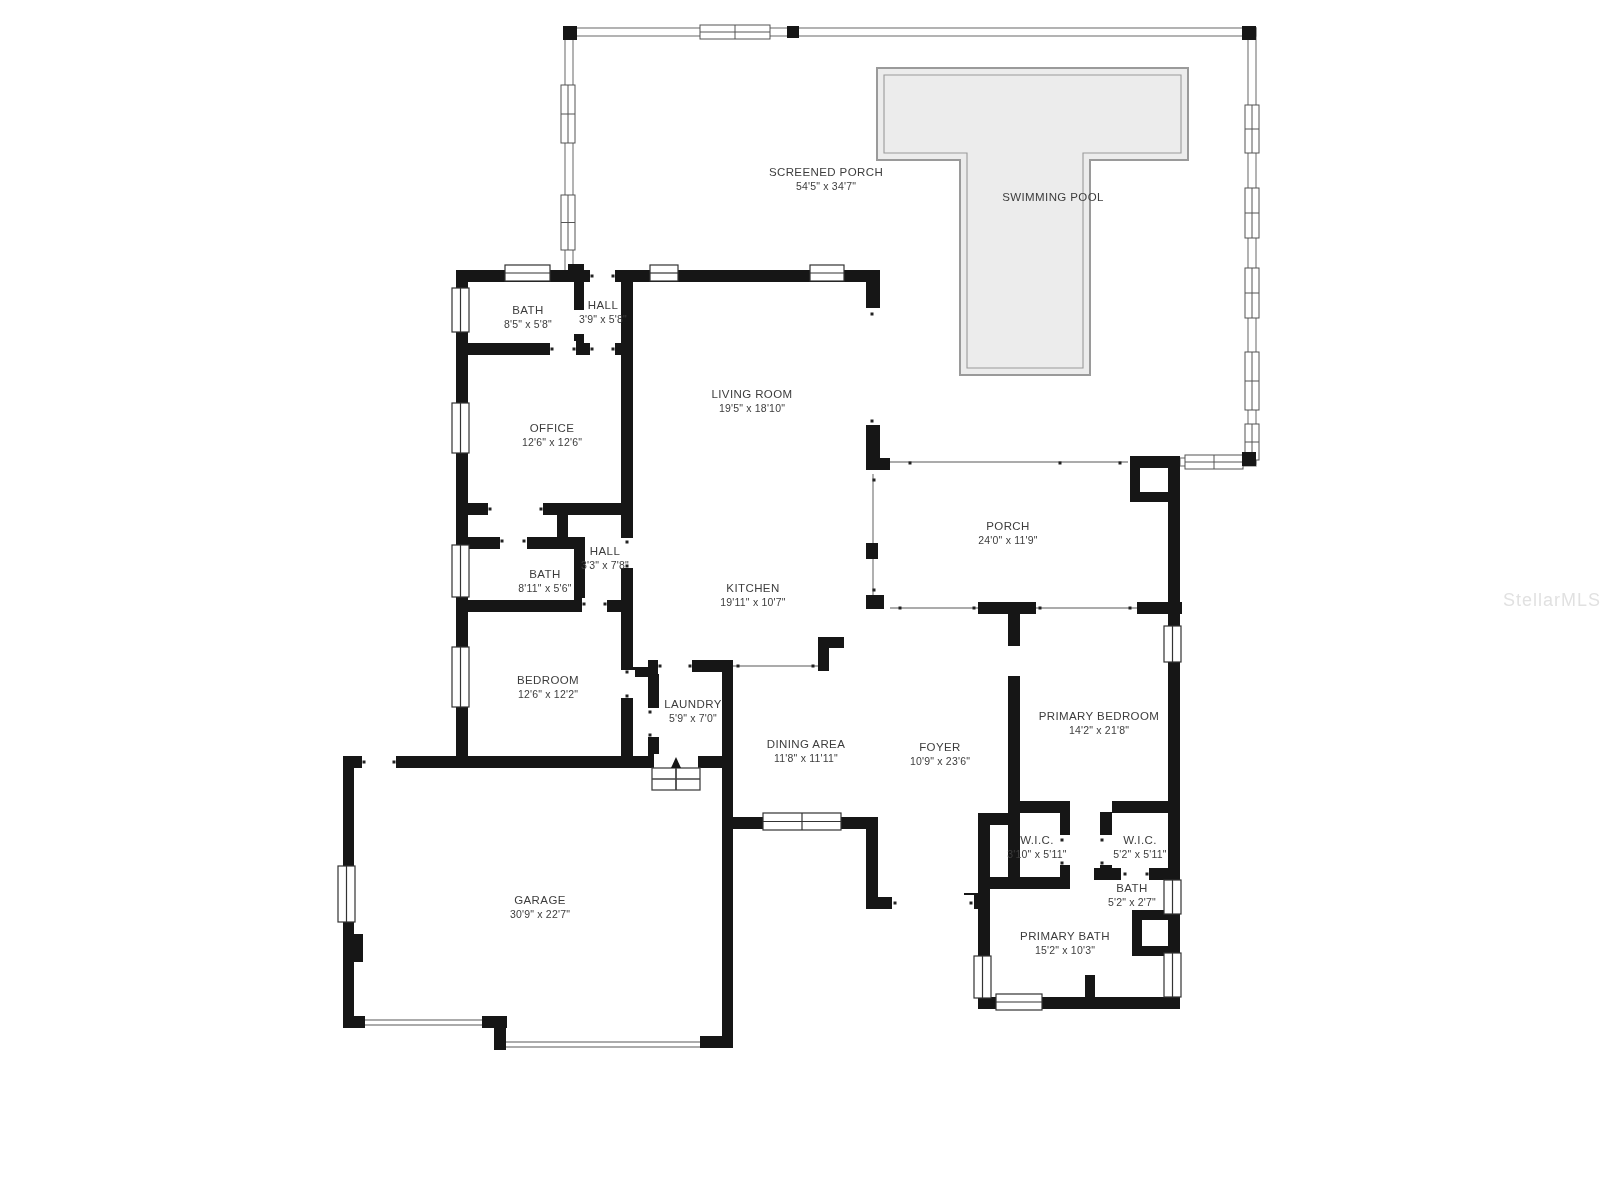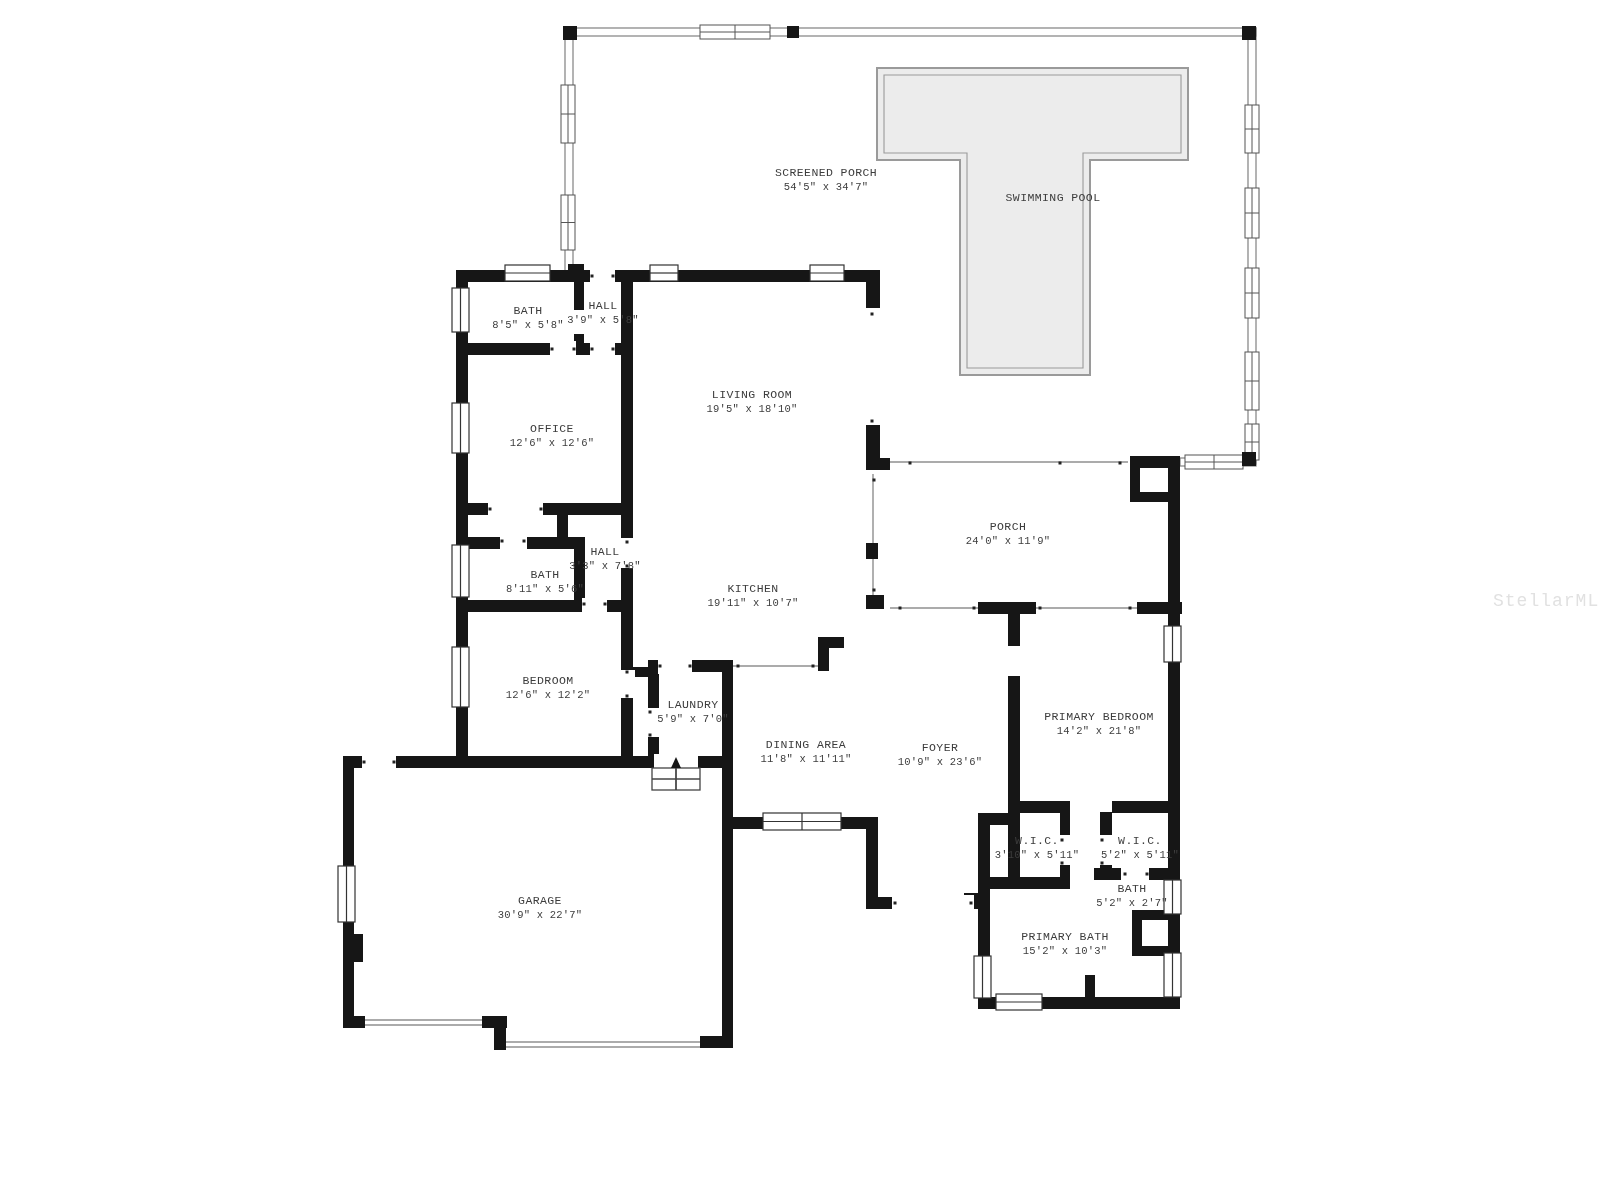--- a/index.html
+++ b/index.html
@@ -1,17 +1,17 @@
 <!DOCTYPE html>
 <html><head>
 <meta charset="utf-8">
 <style>
   html,body{margin:0;padding:0;background:#ffffff;}
   .stage{position:relative;width:1600px;height:1200px;background:#fff;overflow:hidden;
-         font-family:Liberation Mono, monospace;border-radius:26px;}
+         font-family:Liberation Sans, sans-serif;border-radius:26px;}
   svg{position:absolute;left:0;top:0;}
   .rname{font-size:11.5px;fill:#3d3d3d;letter-spacing:.4px;text-anchor:middle;}
   .rdims{font-size:10.5px;fill:#3d3d3d;letter-spacing:.2px;text-anchor:middle;}
   .wm{font-size:18px;fill:#d7d7d7;letter-spacing:1px;text-anchor:middle;opacity:.75;}
 </style>
 </head>
 <body>
 
 <div class="stage">
 <svg viewBox="0 0 1600 1200" width="1600" height="1200">

